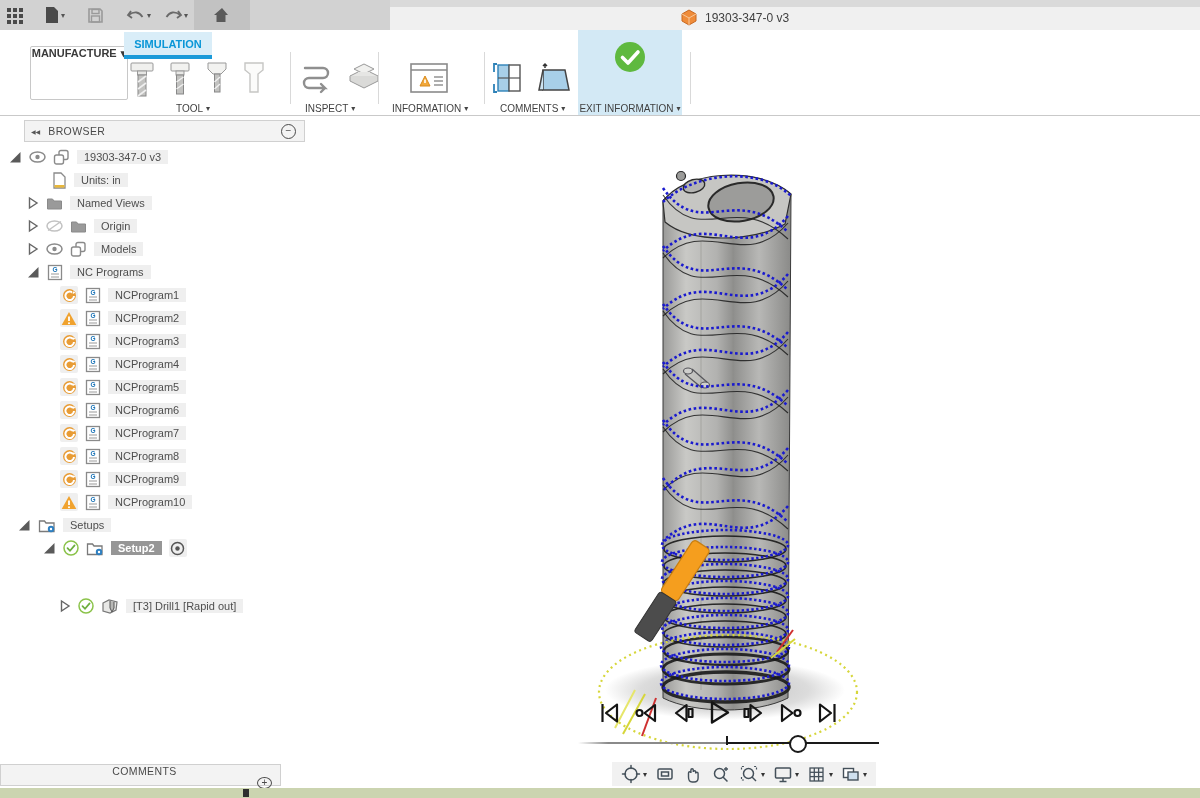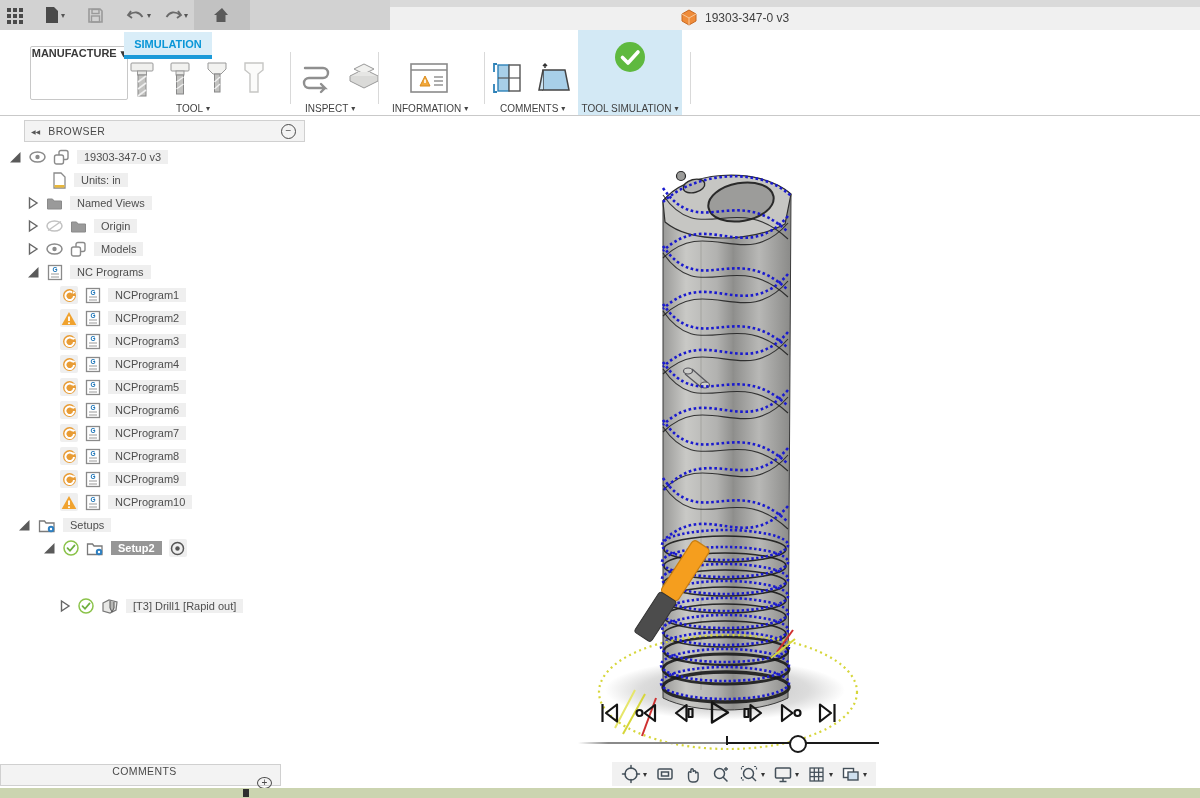--- a/index.html
+++ b/index.html
@@ -235,21 +235,21 @@
       <span>COMMENTS</span>
       <span class="caret">▾</span>
     </div>
 
     <div class="exit-block">
       <svg width="34" height="34" style="position:absolute;left:35px;top:10px">
         <circle cx="17" cy="17" r="15" fill="#5fb93f"></circle>
         <path d="M9.5 17.5 L15 23 L25 12" fill="none" stroke="#fff" stroke-width="3.6" stroke-linecap="round" stroke-linejoin="round"></path>
       </svg>
       <div class="grp-label">
-        <span>TOOL SIMULATION</span>
+        <span>EXIT INFORMATION</span>
         <span class="caret">▾</span>
       </div>
     </div>
     <div class="vsep" style="left:690px"></div>
   </div>
 
   <svg class="model-svg" width="480" height="622">
 
     <ellipse cx="230" cy="540" rx="120" ry="30" fill="url(#shadowGrad)"></ellipse>
 

